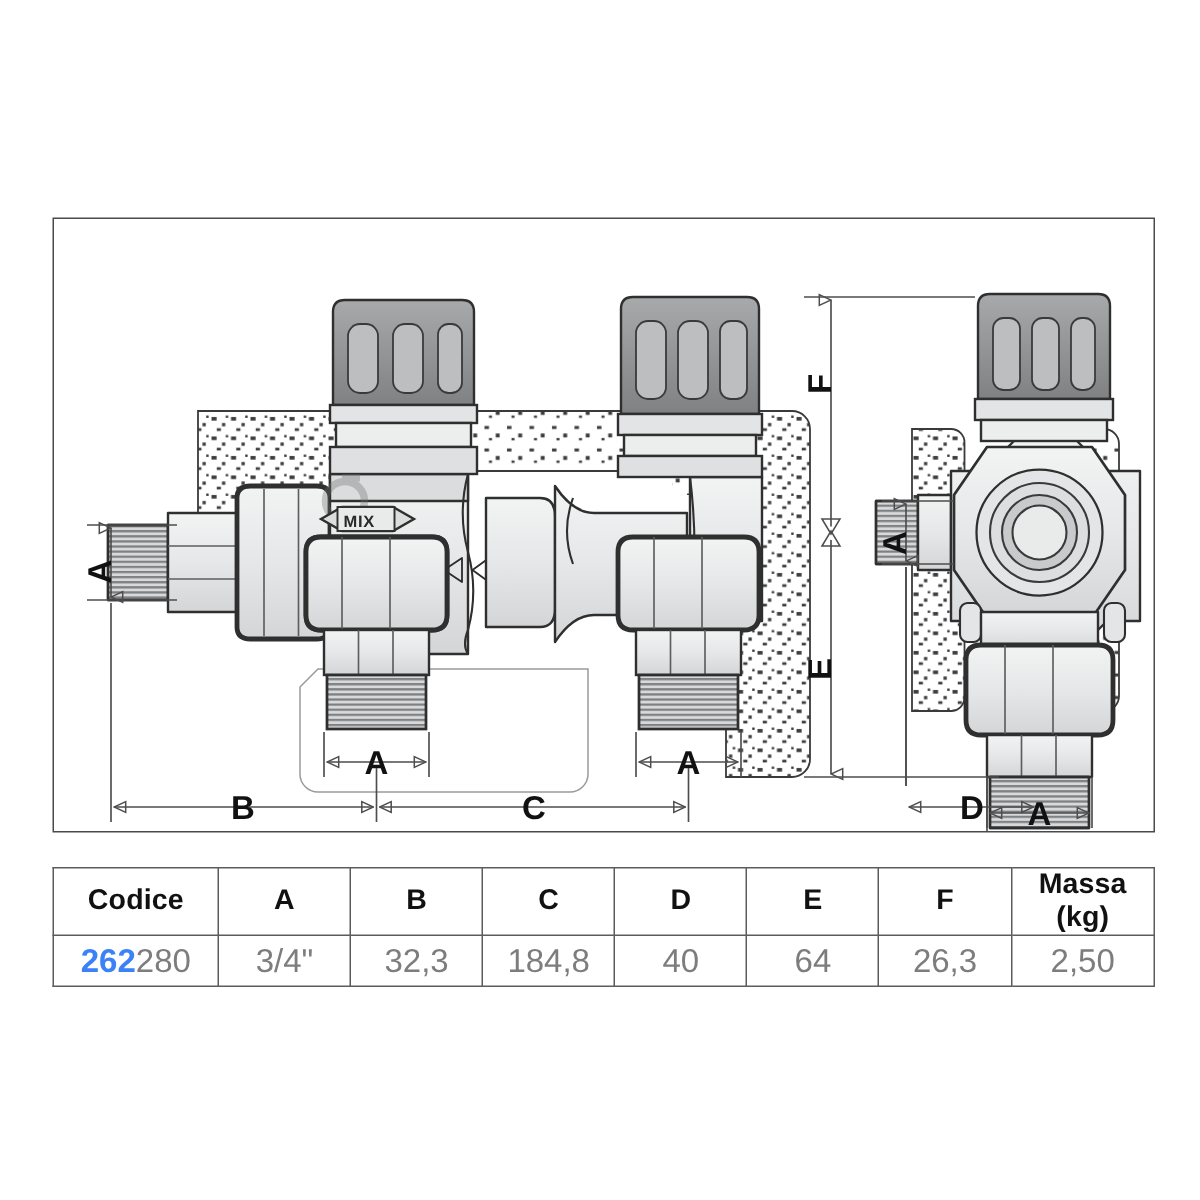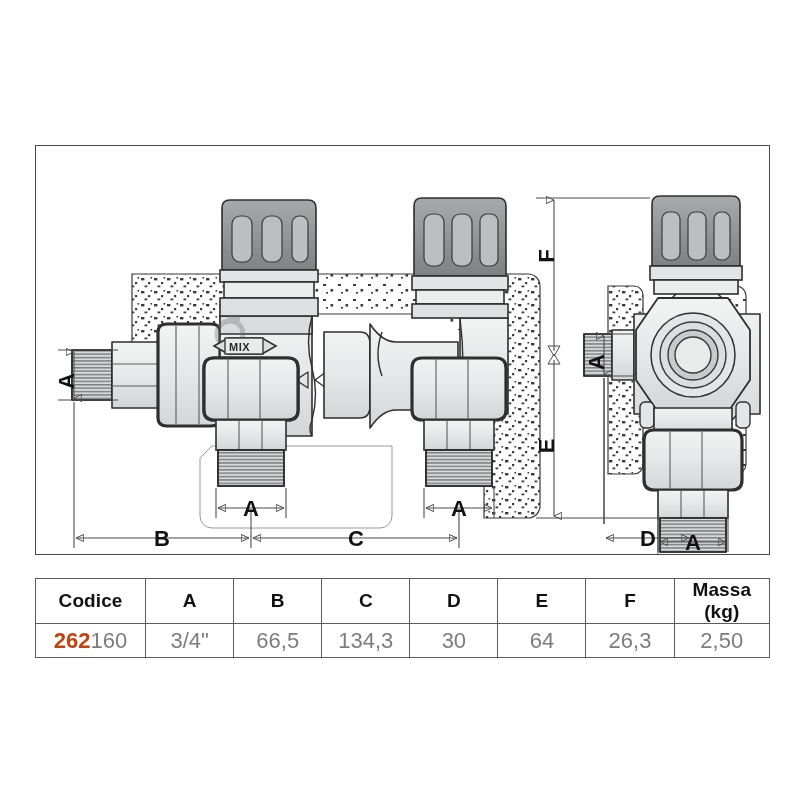--- a/index.html
+++ b/index.html
@@ -45,21 +45,21 @@
     color:#111111;
     letter-spacing:.1px;
   }
   .spec-table tbody td{
     height:34px;
     font-size:22px;
     color:#7d7d7d;
     font-weight:normal;
   }
   .code-cell{font-size:21px;color:#8a8a8a;white-space:nowrap;}
-  .code-cell .code-bold{color:#c2410c;font-weight:bold;}
+  .code-cell .code-bold{color:#3b82f6;font-weight:bold;}
   .th-mass{font-size:17px;margin-top:32px;}
 
   
   .c-cod{width:15.0%;}
   .c-a{width:12.0%;}
   .c-b{width:12.0%;}
   .c-c{width:12.0%;}
   .c-d{width:12.0%;}
   .c-e{width:12.0%;}
   .c-f{width:12.0%;}
@@ -360,25 +360,25 @@
         <th class="c-b">B</th>
         <th class="c-c">C</th>
         <th class="c-d">D</th>
         <th class="c-e">E</th>
         <th class="c-f">F</th>
         <th class="c-m th-mass">Massa (kg)</th>
       </tr>
     </thead>
     <tbody>
       <tr>
-        <td class="code-cell"><span class="code-bold">262</span><span class="code-rest">160</span></td>
+        <td class="code-cell"><span class="code-bold">262</span><span class="code-rest">280</span></td>
         <td>3/4"</td>
-        <td>66,5</td>
-        <td>134,3</td>
-        <td>30</td>
+        <td>32,3</td>
+        <td>184,8</td>
+        <td>40</td>
         <td>64</td>
         <td>26,3</td>
         <td>2,50</td>
       </tr>
     </tbody>
   </table>
 
 </div>
 
 </body></html>

